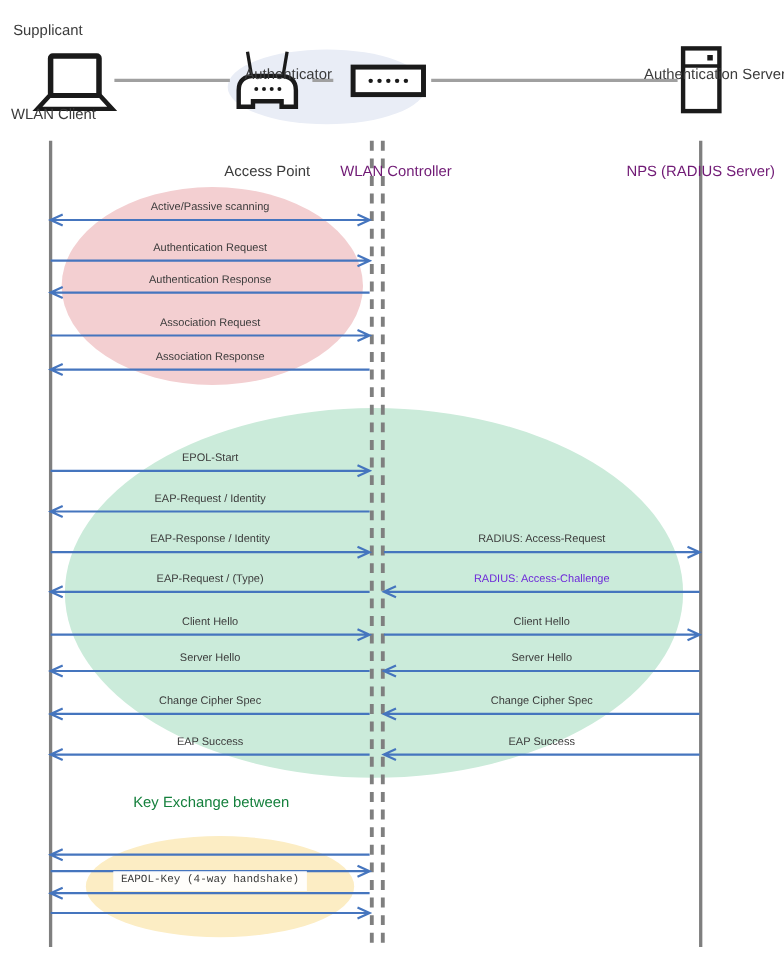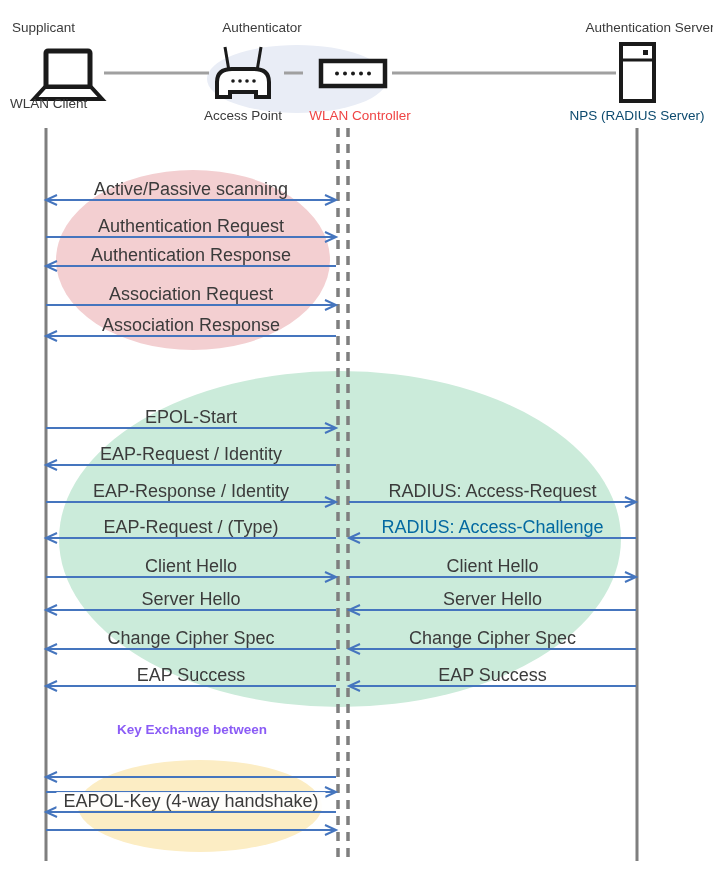--- a/index.html
+++ b/index.html
@@ -9,39 +9,40 @@
     background:#ffffff;
     font-family:"Liberation Sans", sans-serif;
     overflow:hidden;
   }
   .lbl{
     position:absolute;
     color:#3b3b3b;
     font-size:13.5px;
     white-space:nowrap;
   }
-  .centered{transform:translateX(-50%);}
+  .centered{transform:translateX(-50%);margin-top:40px;}
   .phase-title{
     position:absolute;
     transform:translateX(-50%);
     font-size:13.5px;
     white-space:nowrap;
     text-align:center;
   }
   .msg-label{
     position:absolute;
     transform:translateX(-50%);
     white-space:nowrap;
-    font-size:18px;
+    font-size:10px;
     color:#3b3b3b;
     height:18px;line-height:18px;
   }
   .msg-label.bg{
     background:rgba(255,255,255,0.92);
     padding:0 7px;
+    font-family:Liberation Mono, monospace;
   }
   svg{position:absolute;left:0;top:0;}
 </style>
 </head>
 <body>
 
 <div id="canvas">
 
   <svg width="713" height="875" viewBox="0 0 713 875">
 
@@ -118,37 +119,37 @@
       <path d="M46 812 L336 812 M57 807 L46 812 L57 817" stroke="#4575BE" stroke-width="2" fill="none"></path>
       <path d="M46 830 L336 830 M325 825 L336 830 L325 835" stroke="#4575BE" stroke-width="2" fill="none"></path>
     </svg>
 
   <div class="lbl" style="left: 12px; top: 20px; color: rgb(59, 59, 59);">Supplicant</div>
   <div class="lbl centered" style="left: 262px; top: 20px; color: rgb(59, 59, 59);">Authenticator</div>
   <div class="lbl centered" style="left: 650px; top: 20px; color: rgb(59, 59, 59);">Authentication Server</div>
 
   <div class="lbl" style="left: 10px; top: 96px; color: rgb(59, 59, 59);">WLAN Client</div>
   <div class="lbl centered" style="left: 243px; top: 108px; color: rgb(59, 59, 59);">Access Point</div>
-  <div class="lbl centered" style="left: 360px; top: 108px; color: #ef4444;">WLAN Controller</div>
-  <div class="lbl centered" style="left: 637px; top: 108px; color: #0c4a6e;">NPS (RADIUS Server)</div>
+  <div class="lbl centered" style="left: 360px; top: 108px; color: #701a75;">WLAN Controller</div>
+  <div class="lbl centered" style="left: 637px; top: 108px; color: #701a75;">NPS (RADIUS Server)</div>
 
-  <div class="phase-title" style="left: 192px; top: 722px; color: #8b5cf6; font-weight: bold;">Key Exchange between</div>
+  <div class="phase-title" style="left: 192px; top: 722px; color: #15803d;">Key Exchange between</div>
 
   <div id="message-labels">
       <div class="msg-label" style="left: 191px; top: 180px; color: rgb(59, 59, 59);">Active/Passive scanning</div>
       <div class="msg-label" style="left: 191px; top: 217px; color: rgb(59, 59, 59);">Authentication Request</div>
       <div class="msg-label" style="left: 191px; top: 246px; color: rgb(59, 59, 59);">Authentication Response</div>
       <div class="msg-label" style="left: 191px; top: 285px; color: rgb(59, 59, 59);">Association Request</div>
       <div class="msg-label" style="left: 191px; top: 316px; color: rgb(59, 59, 59);">Association Response</div>
       <div class="msg-label" style="left: 191px; top: 408px; color: rgb(59, 59, 59);">EPOL-Start</div>
       <div class="msg-label" style="left: 191px; top: 445px; color: rgb(59, 59, 59);">EAP-Request / Identity</div>
       <div class="msg-label" style="left: 191px; top: 482px; color: rgb(59, 59, 59);">EAP-Response / Identity</div>
       <div class="msg-label" style="left: 492.5px; top: 482px; color: rgb(59, 59, 59);">RADIUS: Access-Request</div>
       <div class="msg-label" style="left: 191px; top: 518px; color: rgb(59, 59, 59);">EAP-Request / (Type)</div>
-      <div class="msg-label" style="left: 492.5px; top: 518px; color: #0369a1; text-align: center;">RADIUS: Access-Challenge</div>
+      <div class="msg-label" style="left: 492.5px; top: 518px; color: #6d28d9; text-align: center;">RADIUS: Access-Challenge</div>
       <div class="msg-label" style="left: 191px; top: 557px; color: rgb(59, 59, 59);">Client Hello</div>
       <div class="msg-label" style="left: 492.5px; top: 557px; color: rgb(59, 59, 59);">Client Hello</div>
       <div class="msg-label" style="left: 191px; top: 590px; color: rgb(59, 59, 59);">Server Hello</div>
       <div class="msg-label" style="left: 492.5px; top: 590px; color: rgb(59, 59, 59);">Server Hello</div>
       <div class="msg-label" style="left: 191px; top: 629px; color: rgb(59, 59, 59);">Change Cipher Spec</div>
       <div class="msg-label" style="left: 492.5px; top: 629px; color: rgb(59, 59, 59);">Change Cipher Spec</div>
       <div class="msg-label" style="left: 191px; top: 666px; color: rgb(59, 59, 59);">EAP Success</div>
       <div class="msg-label" style="left: 492.5px; top: 666px; color: rgb(59, 59, 59);">EAP Success</div>
       <div class="msg-label bg" style="left: 191px; top: 792px; color: rgb(59, 59, 59);">EAPOL-Key (4-way handshake)</div>
     </div>

